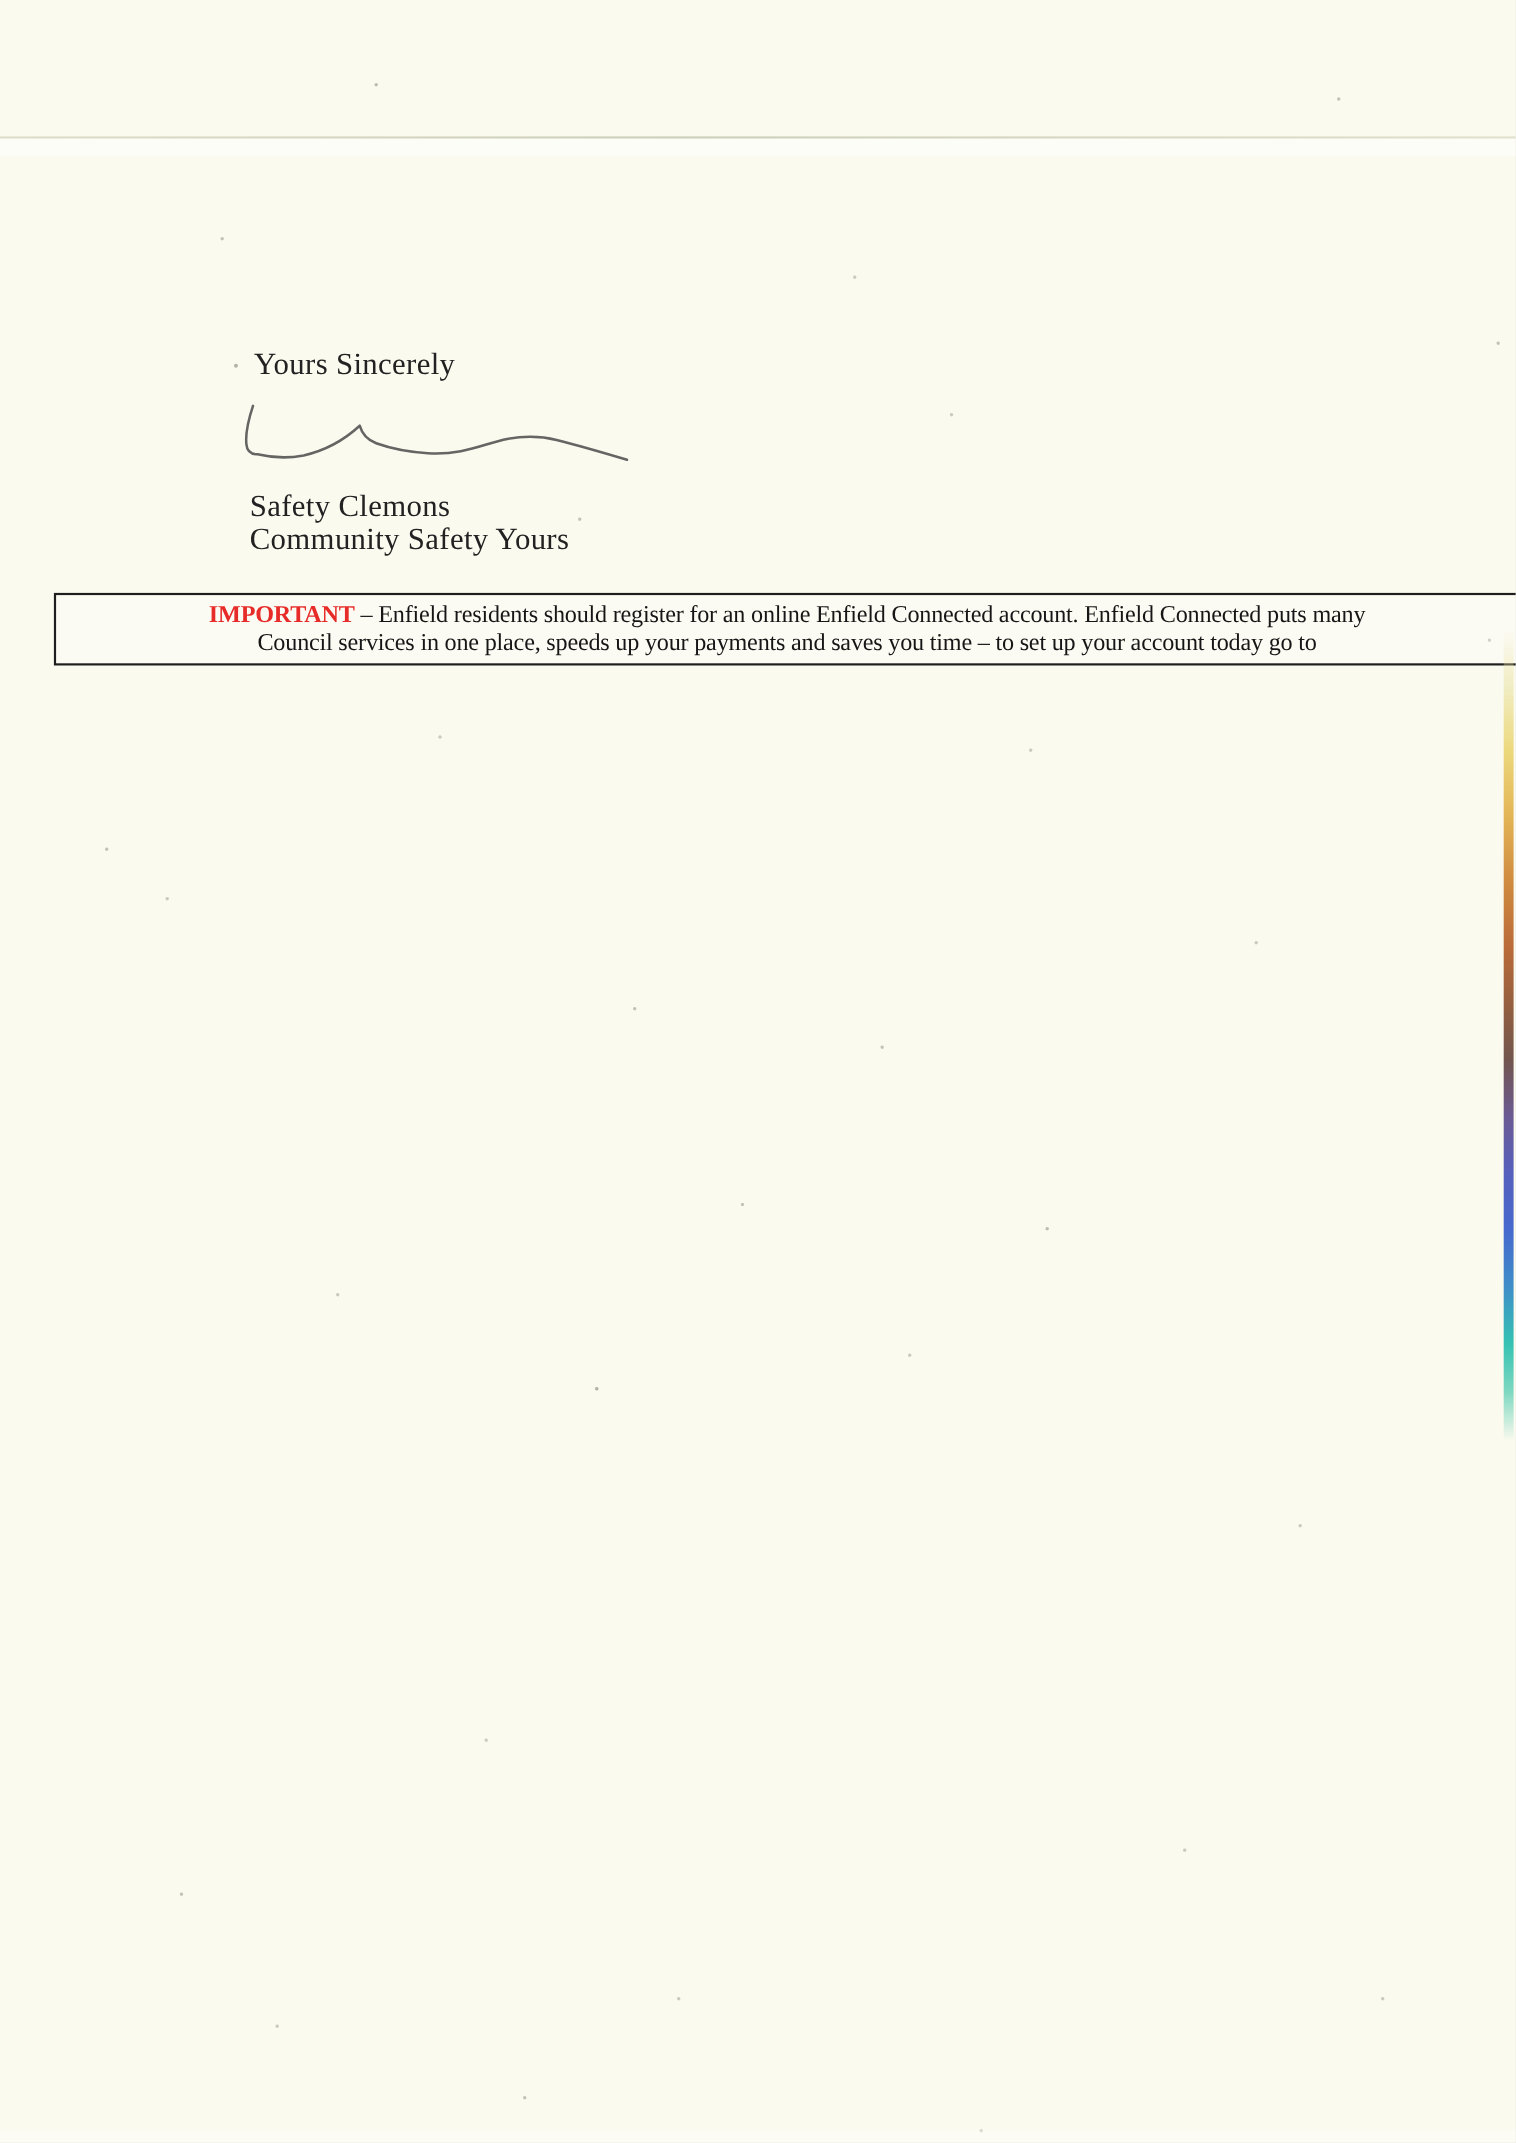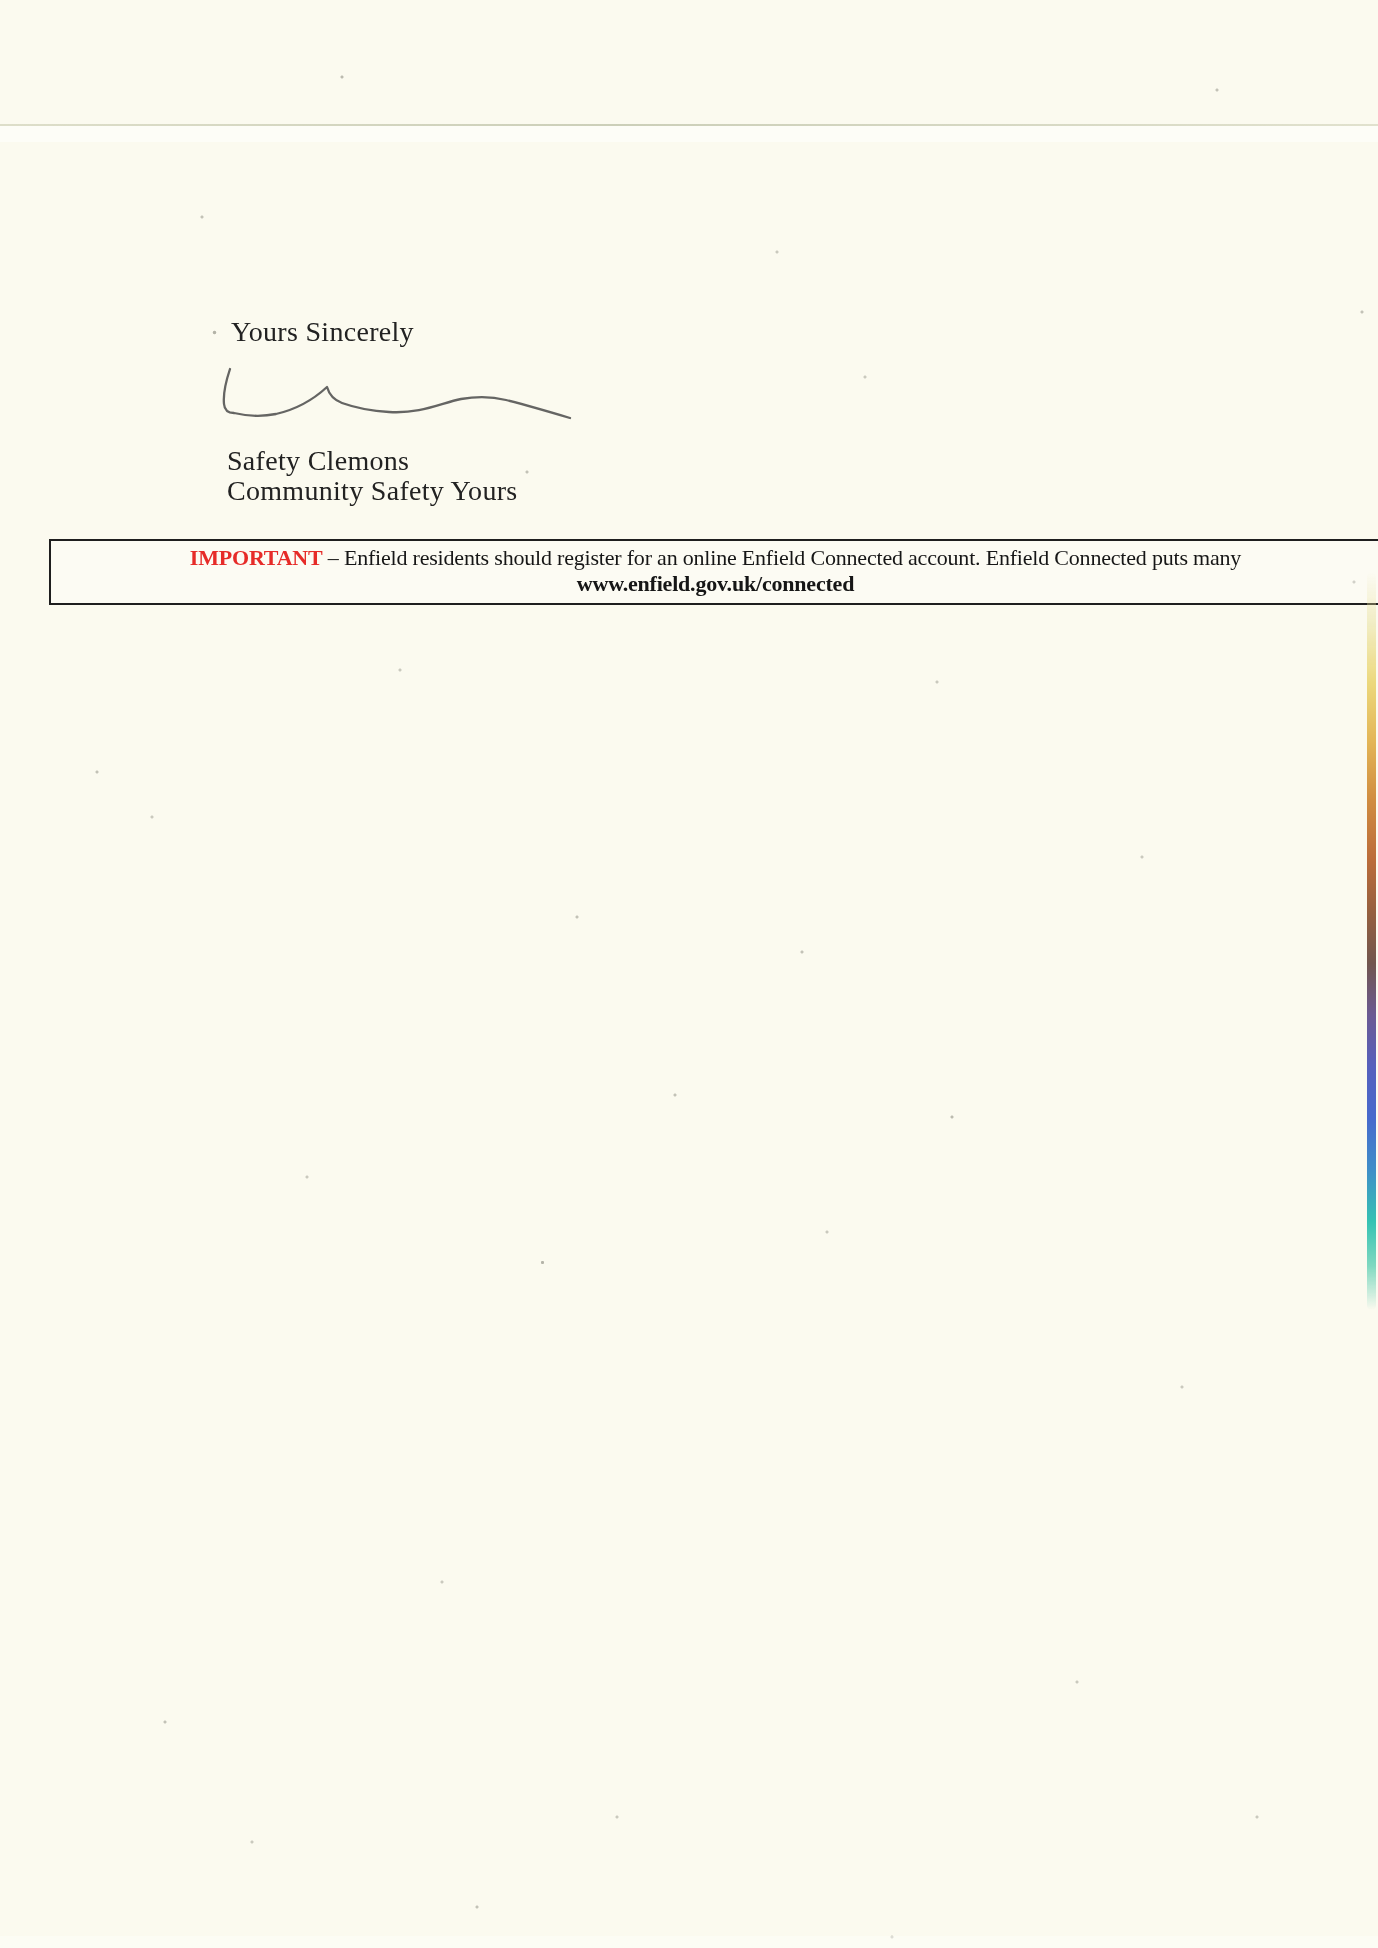--- a/index.html
+++ b/index.html
@@ -189,19 +189,19 @@
     </svg>
   </div>
 
   <div class="signatory">
     <p>Safety Clemons</p>
     <p>Community Safety Yours</p>
   </div>
 
   <div class="notice-box">
     <p class="notice-line"><span class="notice-label">IMPORTANT</span><span> – Enfield residents should register for an online Enfield Connected account. Enfield Connected puts many</span></p>
-    <p class="notice-line notice-url">www.enfield.gov.uk/connected</p>
+    <p class="notice-line">Council services in one place, speeds up your payments and saves you time – to set up your account today go to</p>
   </div>
 
   <div class="rainbow-strip"></div>
   <div class="bottom-edge-glow"></div>
 
 </div>
 
 </body></html>

